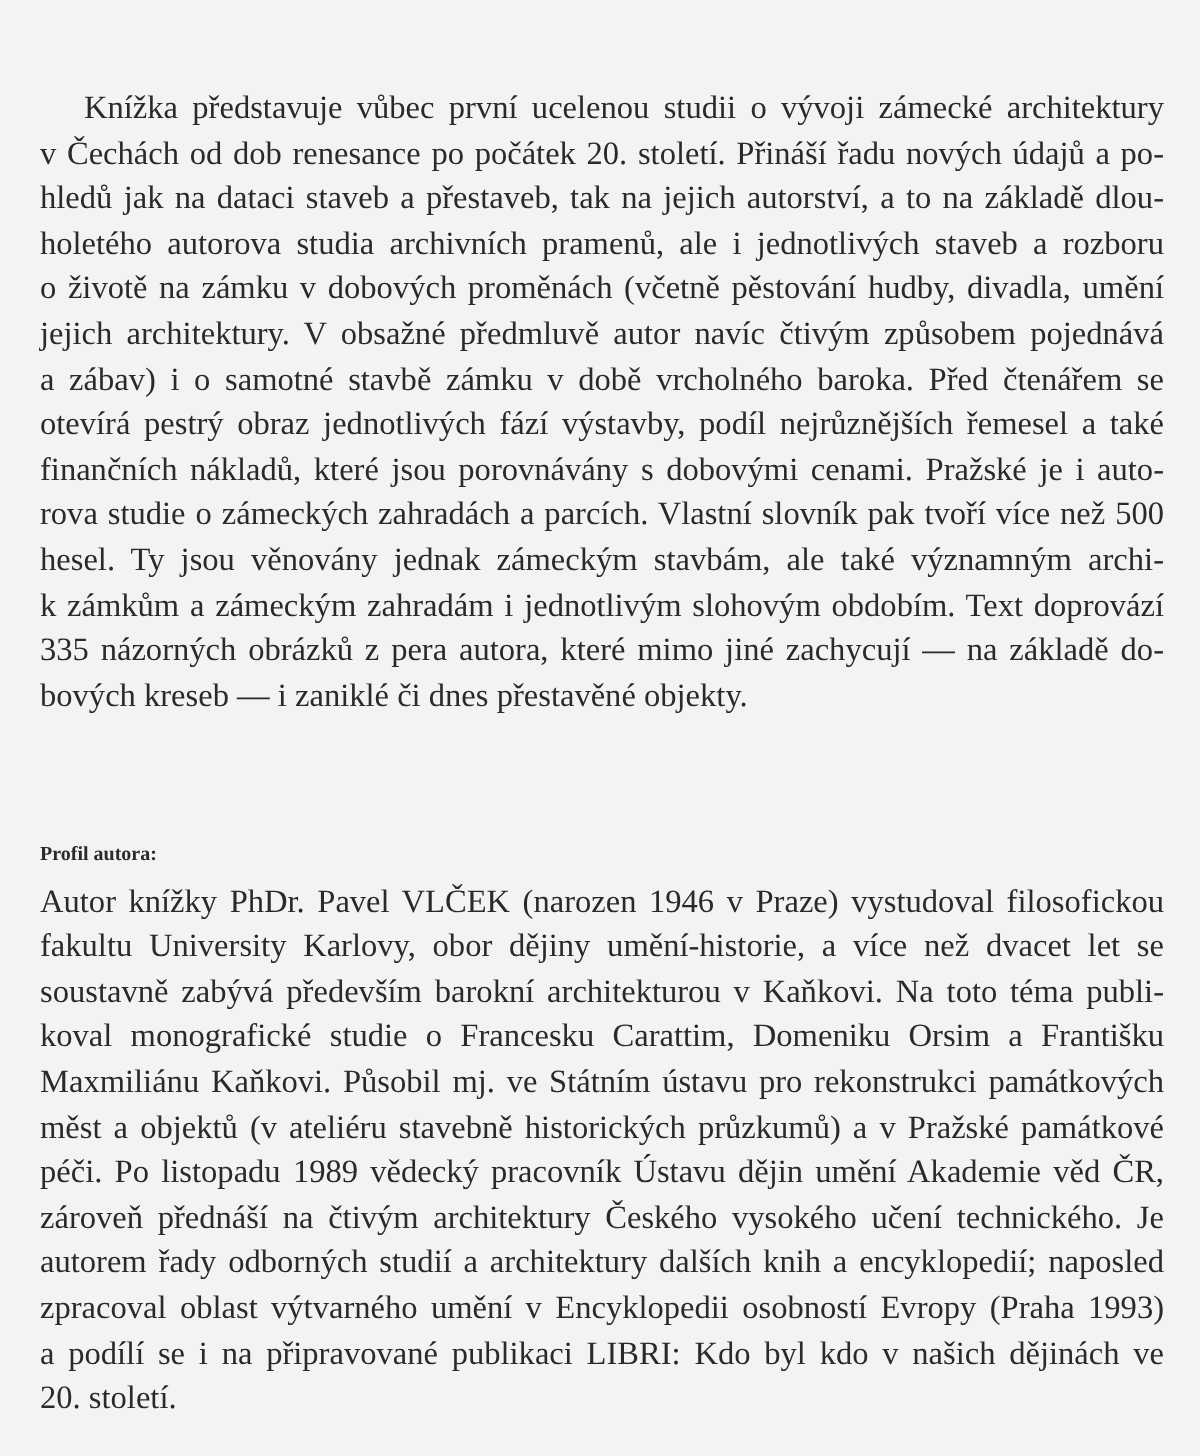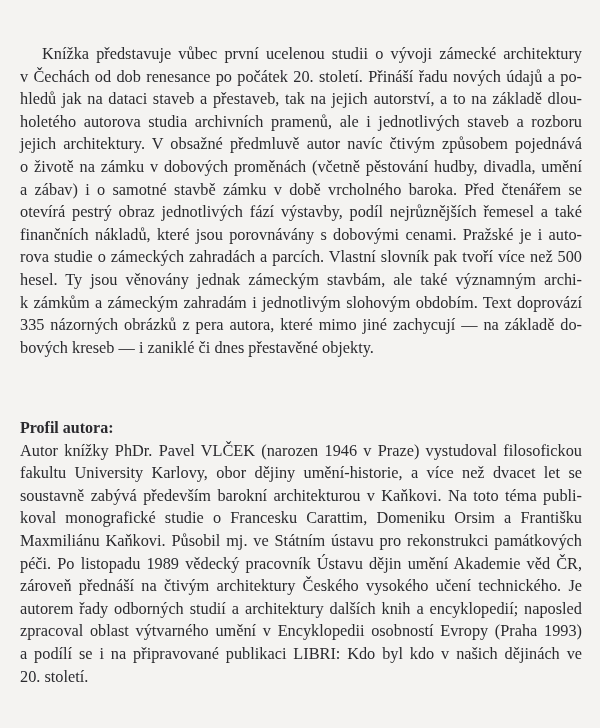--- a/index.html
+++ b/index.html
@@ -38,58 +38,59 @@
       overflow: visible;
     }
     .line.last {
       text-align-last: left;
     }
     .line.indent {
       padding-left: 22px;
     }
     .heading {
       font-weight: bold;
-      font-size: 16px;
+      font-size: 10px;
       height: 22.6px;
       line-height: 22.6px;
       display: block;
     }
     .it { }
     #intro { top: 20px; }
     #profile { top: 394px; }
   </style>
 </head>
 <body>
 
 <div class="page">
 
   <div class="section" id="intro">
     <span class="line indent">Knížka představuje vůbec první ucelenou studii o vývoji zámecké architektury</span>
     <span class="line">v Čechách od dob renesance po počátek 20. století. Přináší řadu nových údajů a po-</span>
     <span class="line">hledů jak na dataci staveb a přestaveb, tak na jejich autorství, a to na základě dlou-</span>
     <span class="line">holetého autorova studia archivních pramenů, ale i jednotlivých staveb a rozboru</span>
+    <span class="line">o životě na zámku v dobových proměnách (včetně pěstování hudby, divadla, umění</span>
     <span class="line">jejich architektury. V obsažné předmluvě autor navíc čtivým způsobem pojednává</span>
-    <span class="line">o životě na zámku v dobových proměnách (včetně pěstování hudby, divadla, umění</span>
     <span class="line">a zábav) i o samotné stavbě zámku v době vrcholného baroka. Před čtenářem se</span>
     <span class="line">otevírá pestrý obraz jednotlivých fází výstavby, podíl nejrůznějších řemesel a také</span>
     <span class="line">finančních nákladů, které jsou porovnávány s dobovými cenami. Pražské je i auto-</span>
     <span class="line">rova studie o zámeckých zahradách a parcích. Vlastní slovník pak tvoří více než 500</span>
     <span class="line">hesel. Ty jsou věnovány jednak zámeckým stavbám, ale také významným archi-</span>
     <span class="line">k zámkům a zámeckým zahradám i jednotlivým slohovým obdobím. Text doprovází</span>
     <span class="line">335 názorných obrázků z pera autora, které mimo jiné zachycují — na základě do-</span>
     <span class="line last">bových kreseb — i zaniklé či dnes přestavěné objekty.</span>
   </div>
 
   <div class="section" id="profile">
     <span class="heading">Profil autora:</span>
     <span class="line">Autor knížky PhDr. Pavel VLČEK (narozen 1946 v Praze) vystudoval filosofickou</span>
     <span class="line">fakultu University Karlovy, obor dějiny umění-historie, a více než dvacet let se</span>
     <span class="line">soustavně zabývá především barokní architekturou v Kaňkovi. Na toto téma publi-</span>
     <span class="line">koval monografické studie o Francesku Carattim, Domeniku Orsim a Františku</span>
     <span class="line">Maxmiliánu Kaňkovi. Působil mj. ve Státním ústavu pro rekonstrukci památkových</span>
+    <span class="line">měst a objektů (v ateliéru stavebně historických průzkumů) a v Pražské památkové</span>
     <span class="line">péči. Po listopadu 1989 vědecký pracovník Ústavu dějin umění Akademie věd ČR,</span>
     <span class="line">zároveň přednáší na čtivým architektury Českého vysokého učení technického. Je</span>
     <span class="line">autorem řady odborných studií a architektury dalších knih a encyklopedií; naposled</span>
     <span class="line"><span>zpracoval oblast výtvarného umění v </span><span class="it">Encyklopedii osobností Evropy</span><span> (Praha 1993)</span></span>
     <span class="line"><span>a podílí se i na připravované publikaci LIBRI: </span><span class="it">Kdo byl kdo v našich dějinách ve</span></span>
     <span class="line last"><span class="it">20. století</span><span>.</span></span>
   </div>
 
 </div>
 

